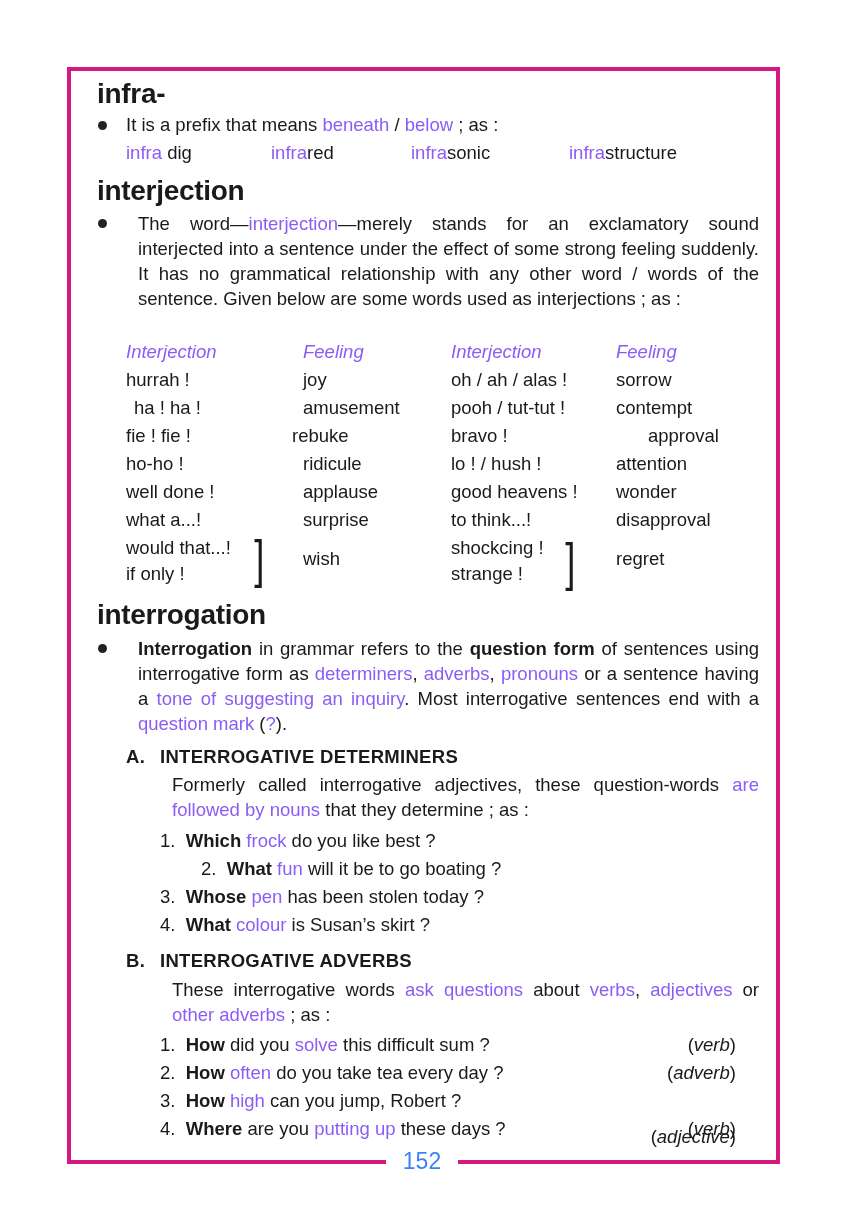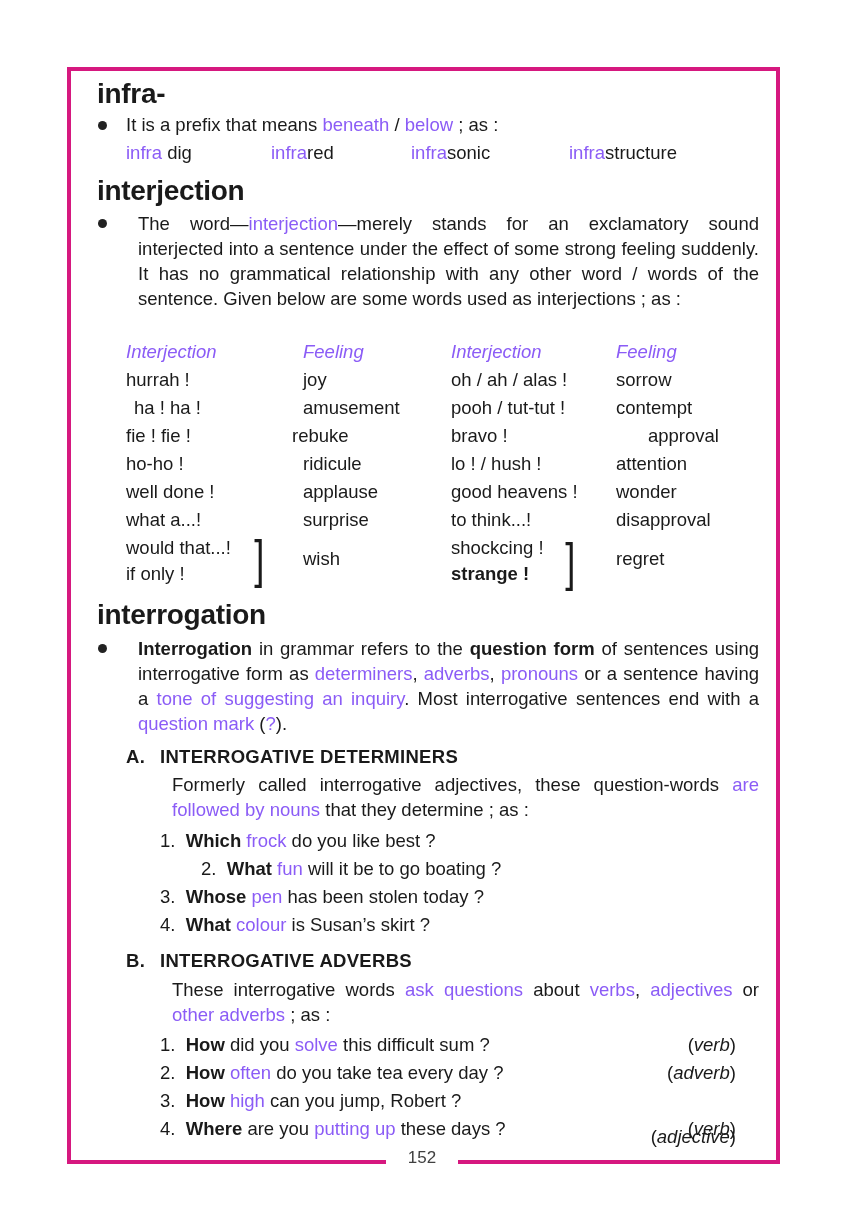--- a/index.html
+++ b/index.html
@@ -1,21 +1,21 @@
 <!DOCTYPE html>
 <html><head>
 <meta charset="utf-8">
 <style>
   html, body { margin:0; padding:0; background:#ffffff; }
   body { width:844px; height:1228px; position:relative; overflow:hidden;
          font-family:"Liberation Sans", sans-serif; color:#1a1a1a; }
   .frame { position:absolute; left:67px; top:67px; width:705px; height:1089px;
            border:4px solid #d6187f; box-sizing:content-box; }
   .page-num-gap { position:absolute; left:386px; top:1150px; width:72px; height:20px; background:#fff; }
-  .page-num { position:absolute; left:386px; top:1148px; width:72px; text-align:center; font-size:17px; color:#404040; }
+  .page-num { position:absolute; left:386px; top:1148px; width:72px; text-align:center; font-size:23px; color:#3b82f6; }
   .pk { color:#8b5cf6; }
   .b { font-weight:bold; }
   .i { font-style:italic; }
   .heading { position:absolute; left:97px; font-size:28px; font-weight:bold; letter-spacing:-0.3px; color:#1a1a1a; }
   .bullet { position:absolute; left:98px; width:9px; height:9px; border-radius:50%; background:#222; }
   .para { position:absolute; left:126px; width:621px; font-size:18.5px; line-height:25px; text-align:justify;margin-left:12px; }
   .line { position:absolute; font-size:18.5px; line-height:24px; white-space:nowrap; }
   .bracket { position:absolute; font-size:52px; font-weight:normal; line-height:52px; transform:scaleX(0.7); color:#1a1a1a; }
   .subhead { position:absolute; left:126px; font-size:18.5px; font-weight:bold; letter-spacing:0.3px; }
   .tag { position:absolute; right:108px; font-size:18.5px; }
@@ -74,21 +74,21 @@
   <div class="line" style="left:303px; top:508px;">surprise</div>
   <div class="line" style="left:451px; top:508px;">to think...!</div>
   <div class="line" style="left:616px; top:508px;">disapproval</div>
 
   <div class="line" style="left:126px; top:536px;">would that...!</div>
   <div class="line" style="left:126px; top:562px;">if only !</div>
   <div class="bracket" style="left:252px; top:533px;">]</div>
   <div class="line" style="left:303px; top:547px;">wish</div>
 
   <div class="line" style="left:451px; top:536px;">shockcing !</div>
-  <div class="line" style="left:451px; top:562px;font-weight:bold;">strange !</div>
+  <div class="line" style="left:451px; top:562px;">strange !</div>
   <div class="bracket" style="left:563px; top:536px;">]</div>
   <div class="line" style="left:616px; top:547px;">regret</div>
 </div>
 
 <div class="heading" style="top:599px;">interrogation</div>
 <div class="bullet" style="top:644px;"></div>
 <div class="para" style="top:636px;"><span class="b">Interrogation</span><span> in grammar refers to the </span><span class="b">question form</span><span> of sentences using interrogative form as </span><span class="pk">determiners</span><span>, </span><span class="pk">adverbs</span><span>, </span><span class="pk">pronouns</span><span> or a sentence having a </span><span class="pk">tone of suggesting an inquiry</span><span>. Most interrogative sentences end with a </span><span class="pk">question mark</span><span> (</span><span class="pk">?</span><span>).</span></div>
 
 <div class="subhead" style="top:746px;">A.</div>
 <div class="subhead" style="left:160px; top:746px;">INTERROGATIVE DETERMINERS</div>

